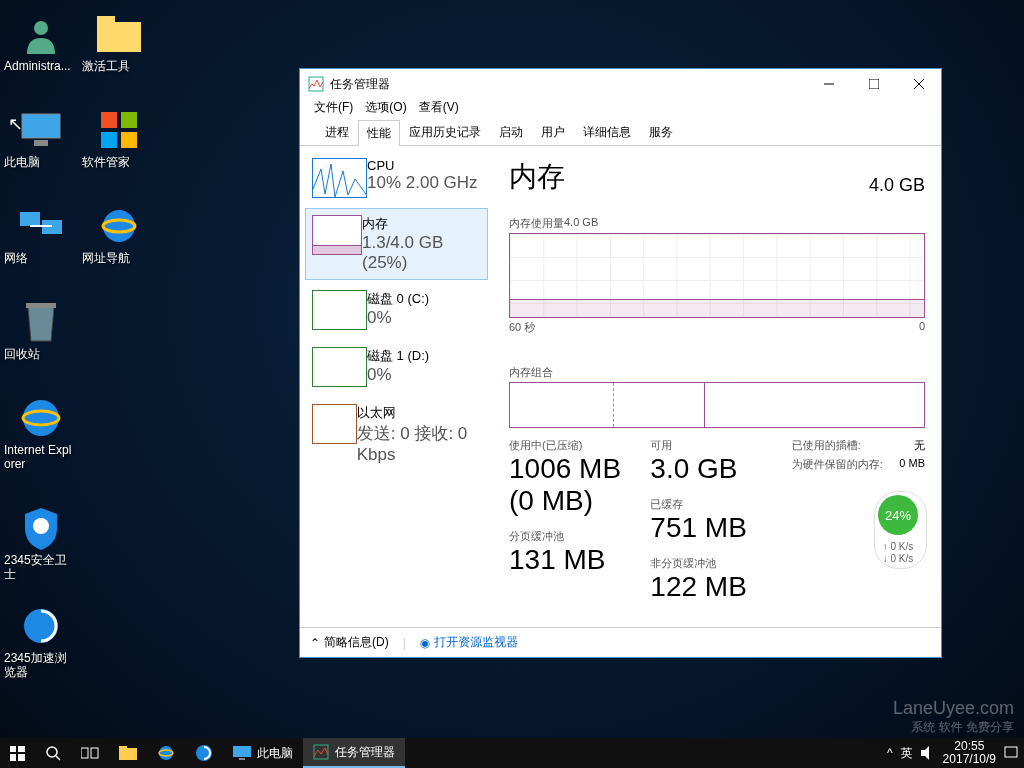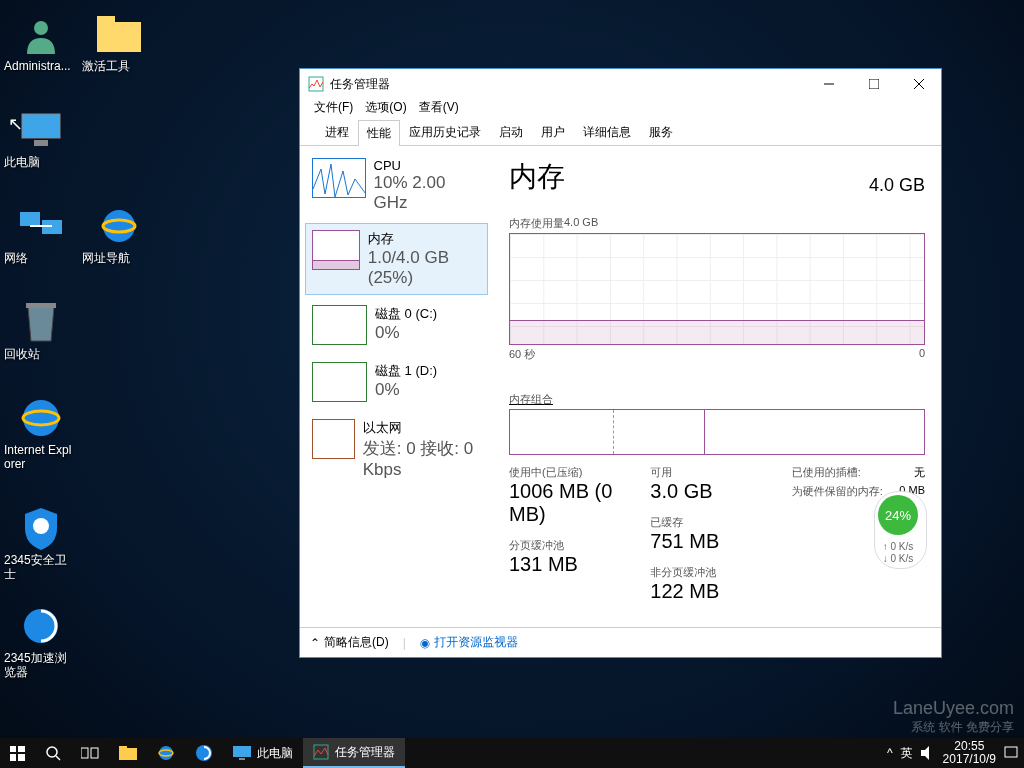--- a/index.html
+++ b/index.html
@@ -22,46 +22,46 @@
 .winbtns { display:flex; }
 .winbtn { width:45px; height:29px; display:flex; align-items:center; justify-content:center; cursor:pointer; }
 .menubar { height:20px; display:flex; padding:0 8px; font-size:12px; }
 .menubar div { padding:0 6px; cursor:pointer; }
 .tabs { display:flex; border-bottom:1px solid #ccc; padding:0 16px; font-size:12px; }
 .tab { padding:4px 8px; cursor:pointer; border:1px solid transparent; border-bottom:none; }
 .tab.active { border-color:#ccc; background:#fff; position:relative; top:1px; }
 
 .body { flex:1; display:flex; overflow:hidden; }
 .sidebar { width:193px; padding:5px; overflow:auto; }
-.sitem { border:1px solid transparent; padding:6px; display:flex; gap:8px; cursor:pointer; margin-bottom:3px; }
+.sitem { border:1px solid transparent; padding:6px; display:flex; cursor:pointer; margin-bottom:3px; }
 .sitem.sel { background:#e5f1fb; border:1px solid #99c9ef; }
 .sitem .thumb { width:55px; height:40px; border:1px solid #999; background:#fff; position:relative; overflow:hidden; }
 .sitem .txt { font-size:12px; }
 .sitem .txt .t1 { font-size:13px; }
 .sitem .txt .t2 { color:#555; font-size:17px; }
 
 .main { flex:1; padding:12px 16px; display:flex; flex-direction:column; }
 .mhdr { display:flex; justify-content:space-between; align-items:flex-end; }
 .mhdr .big { font-size:28px; font-weight:300; }
 .mhdr .right { font-size:18px; }
 .glabel { font-size:11px; color:#555; display:flex; justify-content:flex-start; margin-top:20px; }
 .graph { height:115px; border:1px solid #9b4f96; background:#fff; position:relative; margin-top:2px; }
 .graph .grid { position:absolute; inset:0; background-image:linear-gradient(to right,#eee 1px,transparent 1px),linear-gradient(to bottom,#eee 1px,transparent 1px); background-size:33.3px 23px; }
 .graph .fill { position:absolute; left:0; right:0; bottom:0; height:22%; background:rgba(155,79,150,0.12); border-top:1px solid #9b4f96; }
 .axis { font-size:11px; color:#555; display:flex; justify-content:space-between; margin-top:2px; }
-.comp { margin-top:10px;text-decoration:underline; }
+.comp { margin-top:10px; }
 .compbar { height:46px; border:1px solid #9b4f96; display:flex; margin-top:2px; }
 .compbar .seg1 { width:25%; border-right:1px dashed #999; }
 .compbar .seg2 { width:22%; border-right:1px solid #9b4f96; }
 
 .stats { display:flex; margin-top:10px; gap:8px; }
 .statcol { flex:1; }
 .stat { margin-bottom:12px; }
 .stat .sl { font-size:11px; color:#555; }
-.stat .sv { font-size:20px; font-weight:400; }
+.stat .sv { font-size:28px; font-weight:400; }
 .kv { font-size:11px; color:#555; display:flex; justify-content:space-between; margin-bottom:4px; }
 .kv .v { color:#000; }
 
 .badge { position:absolute; right:14px; bottom:88px; display:flex; align-items:center; background:#fff; border:1px solid #ddd; border-radius:24px; padding:3px 8px 3px 3px; gap:6px; font-size:10px;flex-direction:column; }
 .badge .circ { width:40px; height:40px; border-radius:50%; background:#3dba3d; color:#fff; display:flex; align-items:center; justify-content:center; font-size:13px; }
 .badge .spd { line-height:12px; color:#666; }
 
 .footer { height:30px; border-top:1px solid #ccc; display:flex; align-items:center; padding:0 10px; gap:14px; font-size:12px; }
 .flink { cursor:pointer; display:flex; align-items:center; gap:4px; }
 .flink.blue { color:#0066cc; }
@@ -103,20 +103,31 @@
       <div class="lbl">激活工具</div>
     </div>
     <div class="dicon" style="left: 4px; top: 108px;">
       <div class="ic">
         <svg width="42" height="36">
           <rect x="2" y="2" width="38" height="24" fill="#3da5e8" stroke="#888"></rect>
           <rect x="14" y="28" width="14" height="6" fill="#888"></rect>
         </svg>
       </div>
       <div class="lbl">此电脑</div>
+    </div>
+    <div class="dicon" style="left: 82px; top: 108px;">
+      <div class="ic">
+        <svg width="40" height="40">
+          <rect x="2" y="2" width="16" height="16" fill="#f25022"></rect>
+          <rect x="22" y="2" width="16" height="16" fill="#7fba00"></rect>
+          <rect x="2" y="22" width="16" height="16" fill="#00a4ef"></rect>
+          <rect x="22" y="22" width="16" height="16" fill="#ffb900"></rect>
+        </svg>
+      </div>
+      <div class="lbl">软件管家</div>
     </div>
     <div class="dicon" style="left: 4px; top: 204px;">
       <div class="ic">
         <svg width="42" height="36">
           <rect x="0" y="4" width="20" height="14" fill="#3da5e8"></rect>
           <rect x="22" y="12" width="20" height="14" fill="#3da5e8"></rect>
           <line x1="10" y1="18" x2="32" y2="18" stroke="#fff" stroke-width="2"></line>
         </svg>
       </div>
       <div class="lbl">网络</div>
@@ -223,21 +234,21 @@
             <div class="t1">CPU</div>
             <div class="t2">10% 2.00 GHz</div>
           </div>
         </div>
         <div class="sitem sel">
           <div class="thumb" style="border-color:#9b4f96">
             <div style="position:absolute;bottom:0;left:0;right:0;height:25%;background:rgba(155,79,150,.3);border-top:1px solid #9b4f96"></div>
           </div>
           <div class="txt">
             <div class="t1">内存</div>
-            <div class="t2">1.0/4.0 GB (25%)</div>
+            <div class="t2">1.3/4.0 GB (25%)</div>
           </div>
         </div>
         <div class="sitem">
           <div class="thumb" style="border-color:#2e7d32">
             <svg width="55" height="40">
               <line x1="0" y1="39" x2="55" y2="39" stroke="#2e7d32"></line>
             </svg>
           </div>
           <div class="txt">
             <div class="t1">磁盘 0 (C:)</div>

